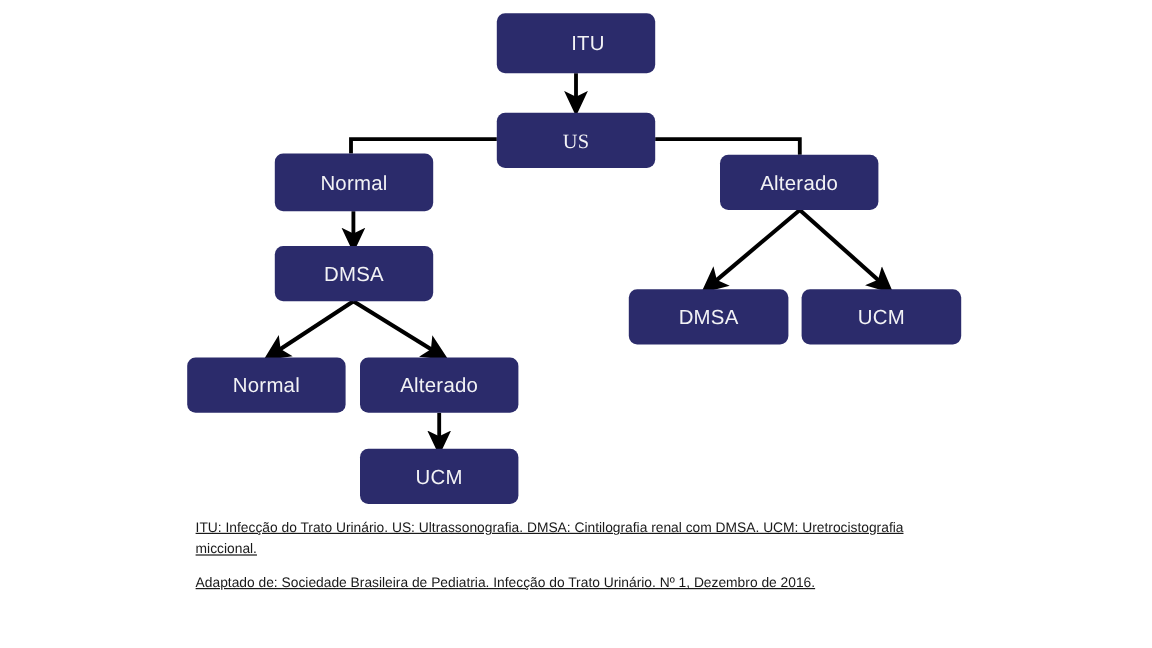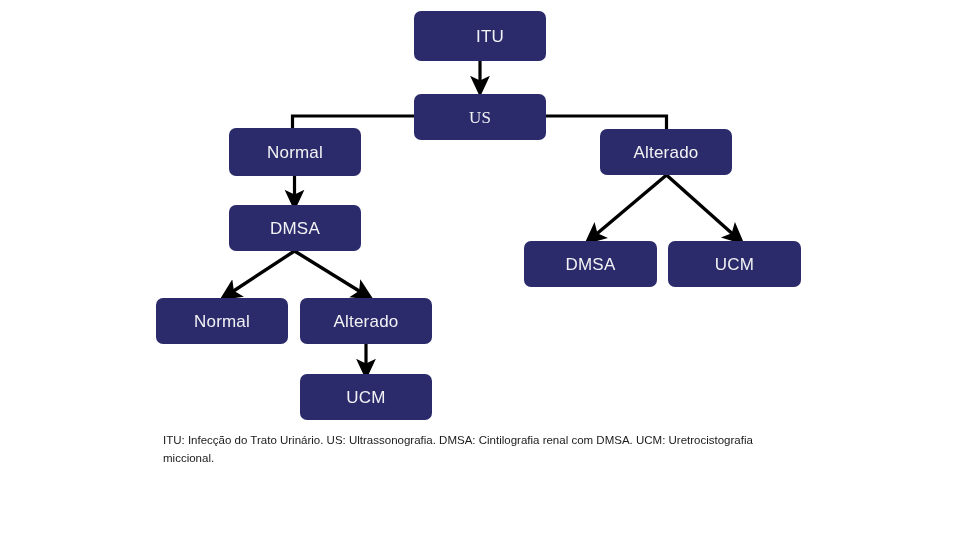--- a/index.html
+++ b/index.html
@@ -45,20 +45,21 @@
     pointer-events: none;
   }
   .caption {
     position: absolute;
     font-family: "Liberation Sans", sans-serif;
     font-size: 11.5px;
     color: #1a1a1a;
     line-height: 1.55;
     white-space: nowrap;
     z-index: 4;
+    text-decoration: underline;
   }
   .caption.legend {
     left: 163px;
     top: 432px;
     white-space: normal;
     width: 600px;
   }
   .caption.source {
     left: 163px;
     top: 478px;
@@ -147,14 +148,15 @@
 
   <div class="node" style="left:524px; top:241px; width:133px; height:46px;">
     <span>DMSA</span>
   </div>
 
   <div class="node" style="left:668px; top:241px; width:133px; height:46px;">
     <span>UCM</span>
   </div>
 
   <div class="caption legend">ITU: Infecção do Trato Urinário. US: Ultrassonografia. DMSA: Cintilografia renal com DMSA. UCM: Uretrocistografia miccional.</div>
+  <div class="caption source">Adaptado de: Sociedade Brasileira de Pediatria. Infecção do Trato Urinário. Nº 1, Dezembro de 2016.</div>
 
 </div>
 
 </body></html>

